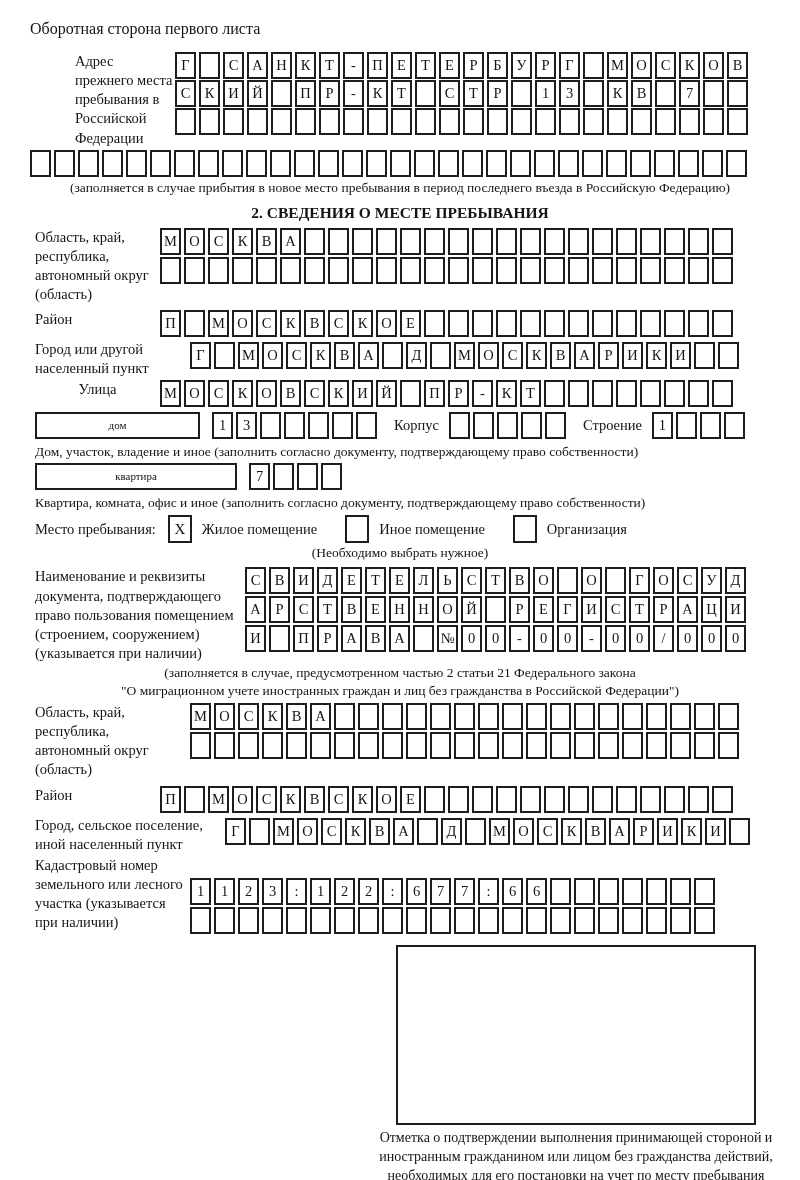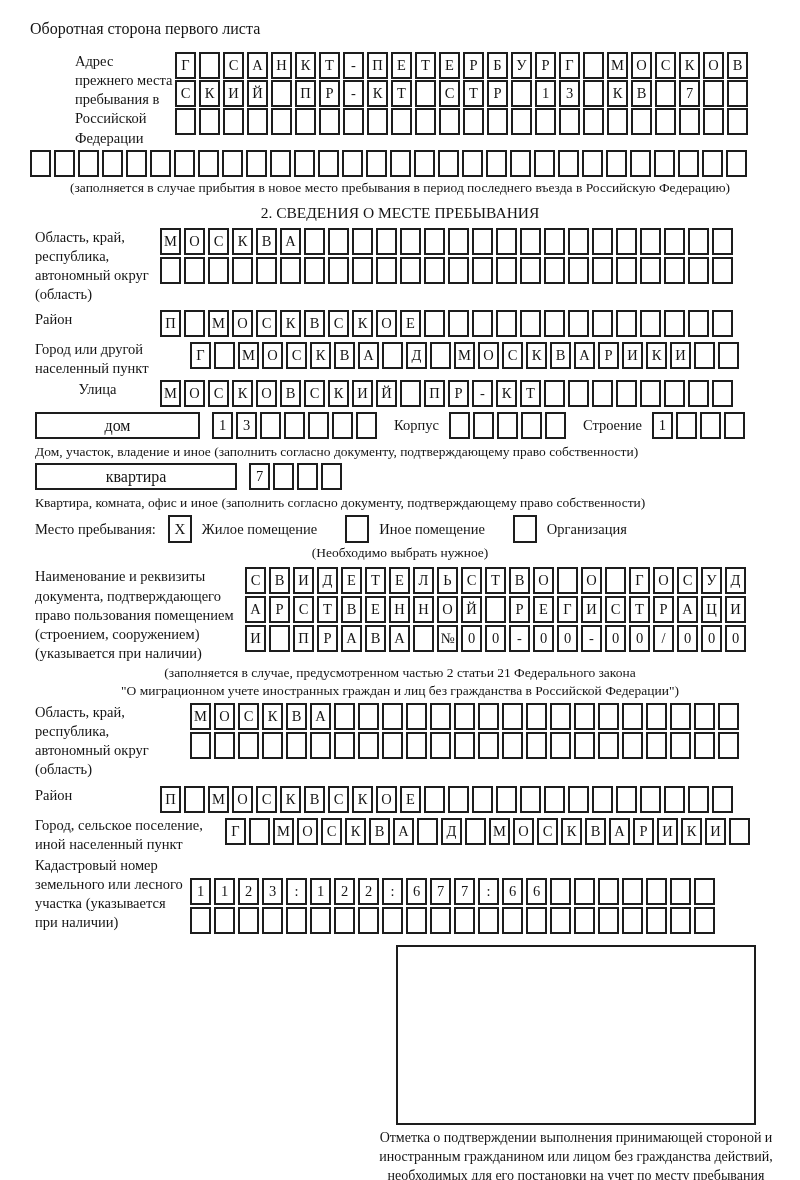--- a/index.html
+++ b/index.html
@@ -21,26 +21,26 @@
   .boxrow{white-space:nowrap;height:28px;margin-bottom:0;}
   .boxrow.inline{display:inline-block;vertical-align:middle;height:27px;}
   .cell{
     display:inline-block;box-sizing:border-box;
     width:21px;height:27px;border:2px solid #1d1d1d;margin-right:3px;
     font-size:14.5px;line-height:23px;text-align:center;vertical-align:top;
     background:#fff;
   }
   .note{font-size:13.5px;margin:2px 0 2px 0;}
   .center{text-align:center;}
-  .sec-title{text-align:center;font-weight:normal;font-size:15.5px;margin:8px 0 6px 0;}
+  .sec-title{text-align:center;font-weight:bold;font-size:15.5px;margin:8px 0 6px 0;}
   .caption{font-size:13.5px;margin:1px 0 3px 5px;}
   .label-box{
     display:inline-block;box-sizing:border-box;vertical-align:top;
     height:27px;border:2px solid #1d1d1d;text-align:center;
-    font-size:16px;line-height:23px;margin-right:8px;
+    font-size:11px;line-height:23px;margin-right:8px;
   }
   .dom-box{width:165px;margin-left:5px;}
   .kv-box{width:202px;margin-left:5px;}
   .inline-label{font-size:14.5px;vertical-align:top;line-height:27px;margin:0 6px 0 10px;}
   .house-row,.apt-row{height:30px;margin-bottom:2px;}
   .stay-row{display:flex;align-items:center;margin:4px 0 1px 5px;font-size:14.5px;}
   .stay-label{margin-right:12px;}
   .checkbox{
     display:inline-block;box-sizing:border-box;
     width:24px;height:28px;border:2px solid #1d1d1d;

